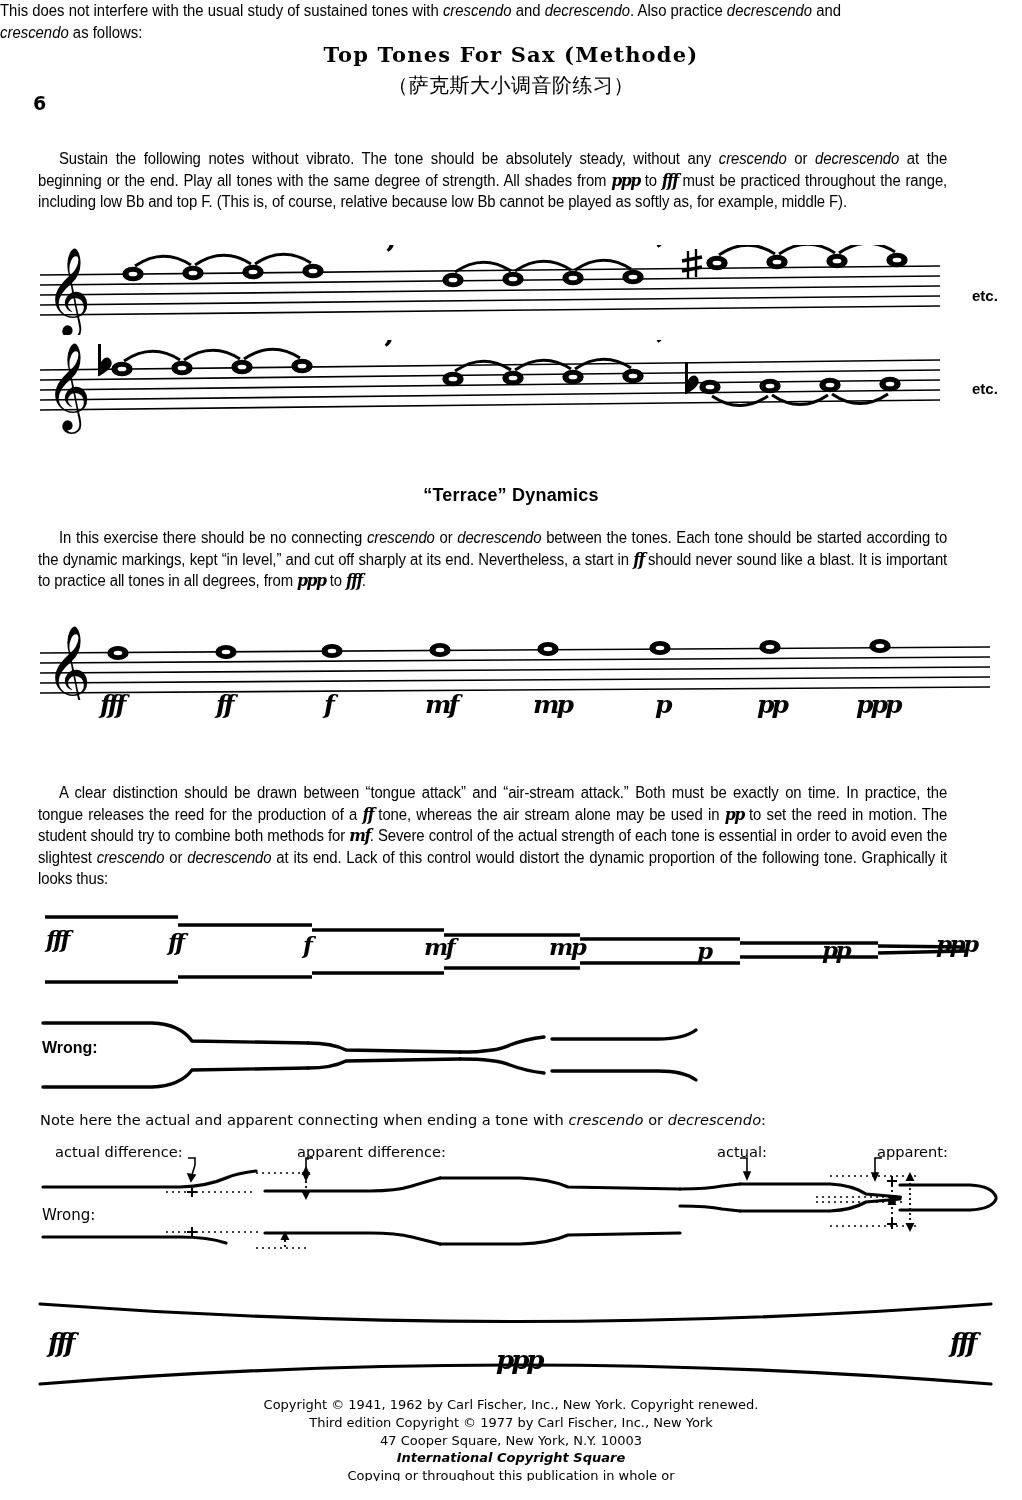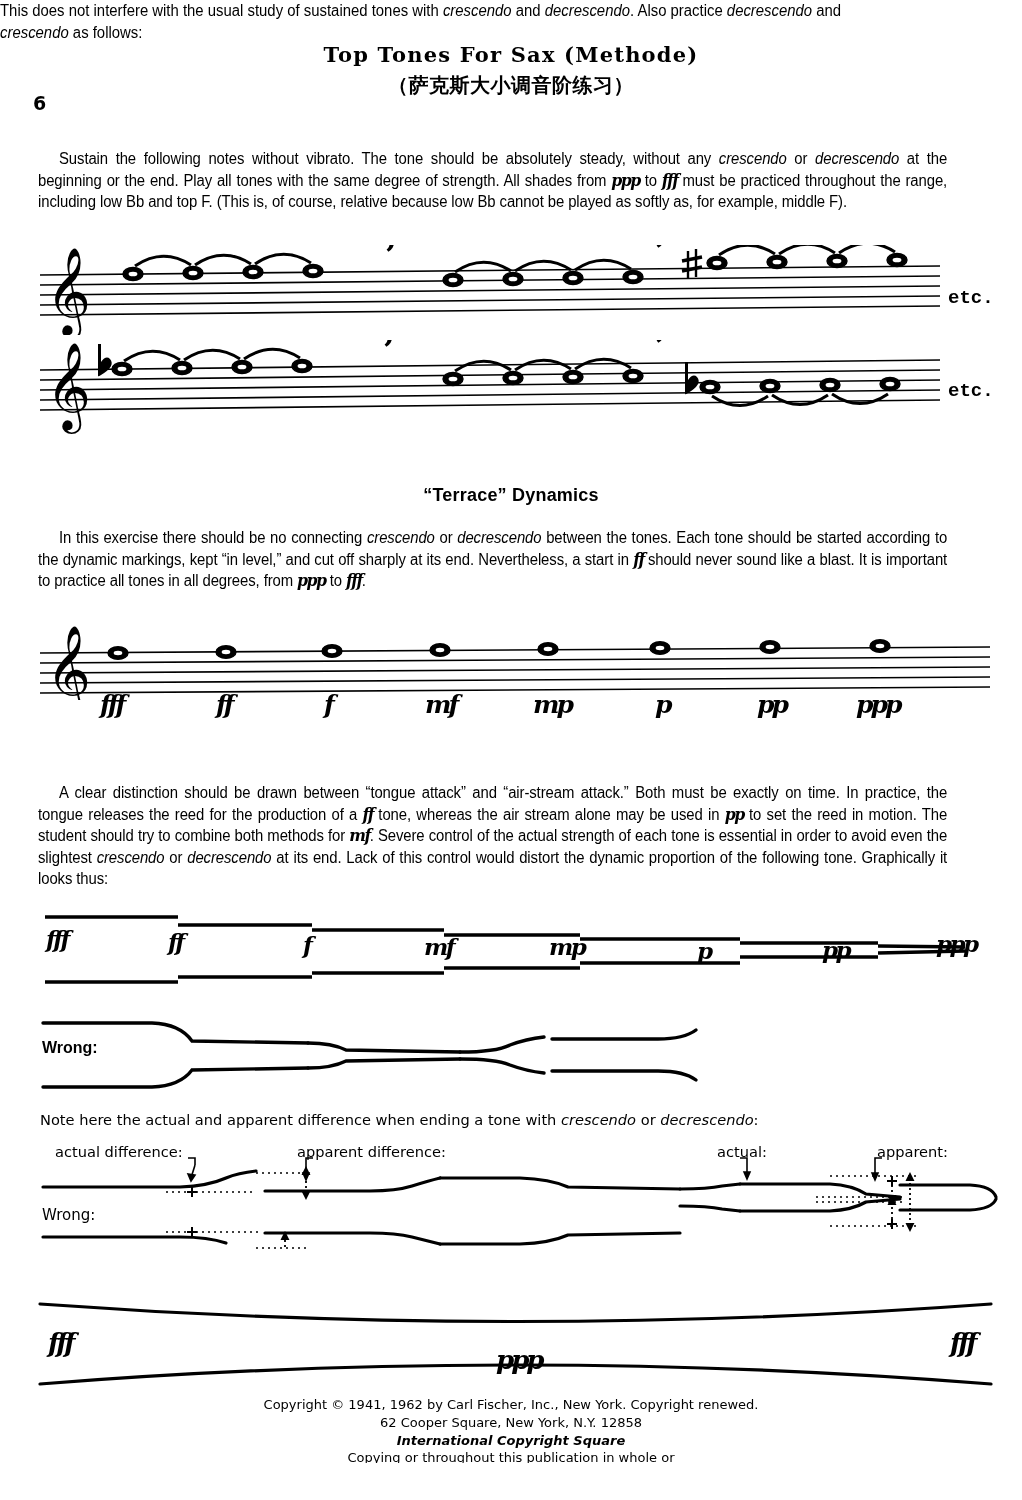--- a/index.html
+++ b/index.html
@@ -13,21 +13,21 @@
   .page{position:absolute; inset:0;}
 
   
   #title-main{
     position:absolute; left:0; top:42px; width:1022px; text-align:center;
     font-family:"DejaVu Serif", serif; font-size:21px; font-weight:700;
     letter-spacing:1.2px;
   }
   #title-cn{
     position:absolute; left:0; top:72px; width:1022px; text-align:center;
-    font-family:"DejaVu Sans", sans-serif; font-size:20px; font-weight:700;
+    font-family:"DejaVu Sans", sans-serif; font-size:20px; font-weight:400;
     letter-spacing:0.5px;
   }
   #page-number{
     position:absolute; left:33px; top:92px;
     font-family:"DejaVu Sans", sans-serif; font-size:19px; font-weight:700;
   }
   .section-head{
     position:absolute; width:1022px; left:0; text-align:center;
     font-family:"Liberation Sans", sans-serif; font-weight:700; font-size:15px;
     letter-spacing:0.2px;
@@ -61,21 +61,21 @@
   }
   #para4{left:40px; top:1110px; width:960px;}
   #para5{left:38px; top:1258px; width:952px;
     font-family:"Liberation Sans", sans-serif; font-size:15.6px; line-height:21.5px;
     transform:scaleX(0.955); transform-origin:left top;}
 
   
   .system{position:absolute;}
   .etc{
     position:absolute;
-    font-family:Liberation Mono, monospace; font-weight:700; font-size:19px;
+    font-family:Liberation Sans, sans-serif; font-weight:700; font-size:15px;margin-left:24px;
   }
 
   
   .dynlabel{
     position:absolute;
     font-family:"DejaVu Serif", serif; font-style:italic; font-weight:700;
     font-size:25px; letter-spacing:-3px; white-space:nowrap;
   }
 
   
@@ -374,21 +374,21 @@
       <path d="M268 73 Q292 73 306 66 L420 64"></path>
       <path d="M420 57 Q456 57 470 50 Q486 44 504 42"></path>
       <path d="M420 64 Q456 64 470 70 Q486 76 504 78"></path>
       <path d="M512 44 L618 44 Q644 44 656 35"></path>
       <path d="M512 76 L618 76 Q644 76 656 85"></path>
     </g>
   </svg>
   <div class="wrong-label" style="left:42px; top:1039px;">Wrong:</div>
 
   <div id="para4" class="para-alt">
-    <span>Note here the actual and apparent difference when ending a tone with </span><i>crescendo</i><span> or </span><i>decrescendo</i><span>:</span>
+    <span>Note here the actual and apparent connecting when ending a tone with </span><i>crescendo</i><span> or </span><i>decrescendo</i><span>:</span>
   </div>
 
   <div class="diaglabel" style="left:55px;  top:1143px;">actual difference:</div>
   <div class="diaglabel" style="left:297px; top:1143px;">apparent difference:</div>
   <div class="diaglabel" style="left:717px; top:1143px;">actual:</div>
   <div class="diaglabel" style="left:877px; top:1143px;">apparent:</div>
   <div class="wrong-label-alt" style="left:42px; top:1206px;">Wrong:</div>
 
   <svg class="system" id="difference-graphic" style="left:40px; top:1140px;" width="960" height="110" viewBox="0 0 960 110">
 
@@ -475,18 +475,19 @@
       <path d="M2 6 Q480 41 953 6"></path>
       <path d="M2 86 Q480 48 953 86"></path>
     </g>
   </svg>
   <div class="xlabel" style="left:48px;  top:1328px;">fff</div>
   <div class="xlabel" style="left:496px; top:1345px;">ppp</div>
   <div class="xlabel" style="left:950px; top:1328px;">fff</div>
 
   <div id="footer">
     <div>Copyright © 1941, 1962 by Carl Fischer, Inc., New York.  Copyright renewed.</div>
-    <div>62 Cooper Square, New York, N.Y. 12858</div>
+    <div>Third edition Copyright © 1977 by Carl Fischer, Inc., New York</div>
+    <div>47 Cooper Square, New York, N.Y. 10003</div>
     <div class="ital">International Copyright Square</div>
     <div class="clip">Copying or throughout this publication in whole or</div>
   </div>
 
 </div>
 
 </body></html>

